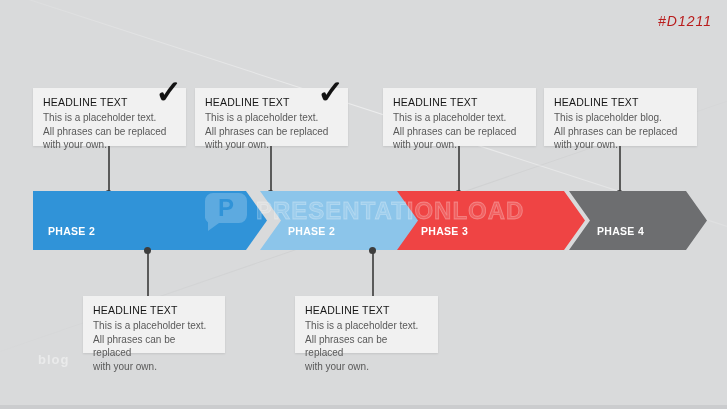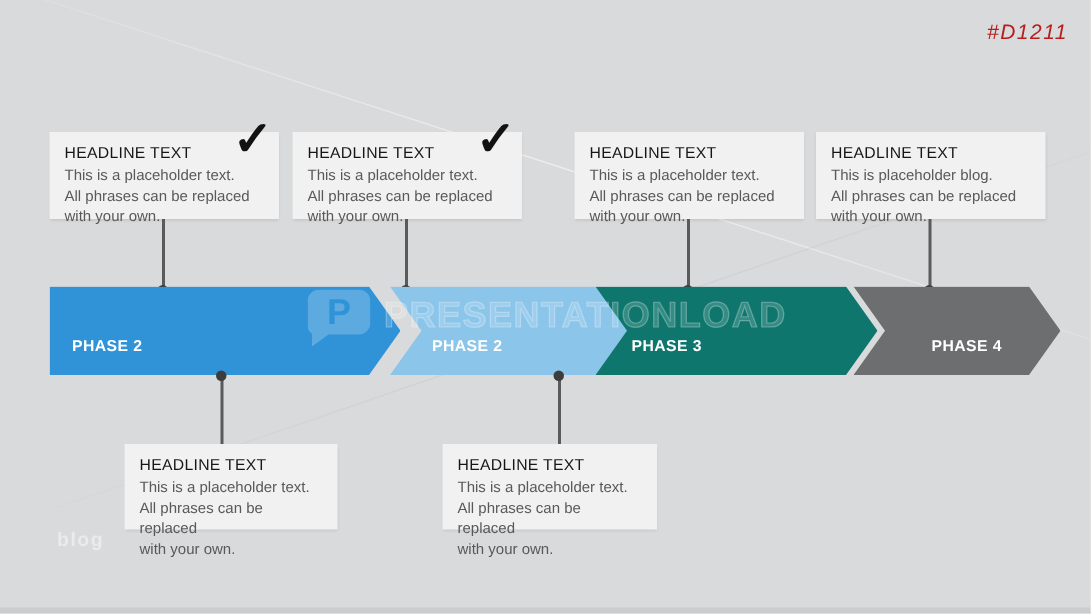--- a/index.html
+++ b/index.html
@@ -46,21 +46,21 @@
   .seg{position:absolute;top:191px;height:59px;}
   .seg-first{clip-path:polygon(0 0,calc(100% - 21px) 0,100% 50%,calc(100% - 21px) 100%,0 100%);}
   .seg-mid{clip-path:polygon(0 0,calc(100% - 21px) 0,100% 50%,calc(100% - 21px) 100%,0 100%,21px 50%);}
   .phase-label{
     position:absolute;bottom:13px;color:#ffffff;
     font-size:10.5px;font-weight:bold;letter-spacing:0.3px;white-space:nowrap;
   }
   #p1{left:33px;width:234px;} #p1 .phase-label{left:15px;}
   #p2{left:260px;width:163px;} #p2 .phase-label{left:28px;}
   #p3{left:397px;width:188px;} #p3 .phase-label{left:24px;}
-  #p4{left:569px;width:138px;} #p4 .phase-label{left:52px;}
+  #p4{left:569px;width:138px;} #p4 .phase-label{left:28px;}
 
   
   .brand-wm{
     position:absolute;left:256px;top:197px;
     font-size:24px;font-weight:bold;letter-spacing:1px;
     color:rgba(255,255,255,0.16);
     -webkit-text-stroke:0.8px rgba(255,255,255,0.28);
     pointer-events:none;white-space:nowrap;
   }
   .brand-logo{position:absolute;left:205px;top:193px;pointer-events:none;}
@@ -127,21 +127,21 @@
   <div class="dot" style="left:267px;top:190px;"></div>
   <div class="dot" style="left:455px;top:190px;"></div>
   <div class="dot" style="left:616px;top:190px;"></div>
 
   <div id="p1" class="seg seg-first" style="background: rgb(48, 147, 216);">
     <span class="phase-label">PHASE 2</span>
   </div>
   <div id="p2" class="seg seg-mid" style="background: rgb(140, 197, 234);">
     <span class="phase-label">PHASE 2</span>
   </div>
-  <div id="p3" class="seg seg-mid" style="background: #0f766e;">
+  <div id="p3" class="seg seg-mid" style="background: #ef4444;">
     <span class="phase-label">PHASE 3</span>
   </div>
   <div id="p4" class="seg seg-mid" style="background: rgb(109, 110, 112);">
     <span class="phase-label">PHASE 4</span>
   </div>
 
   <svg class="brand-logo" width="42" height="38" viewBox="0 0 42 38">
     <defs>
       <mask id="plogo-mask">
         <rect x="0" y="0" width="42" height="38" fill="#ffffff"></rect>

